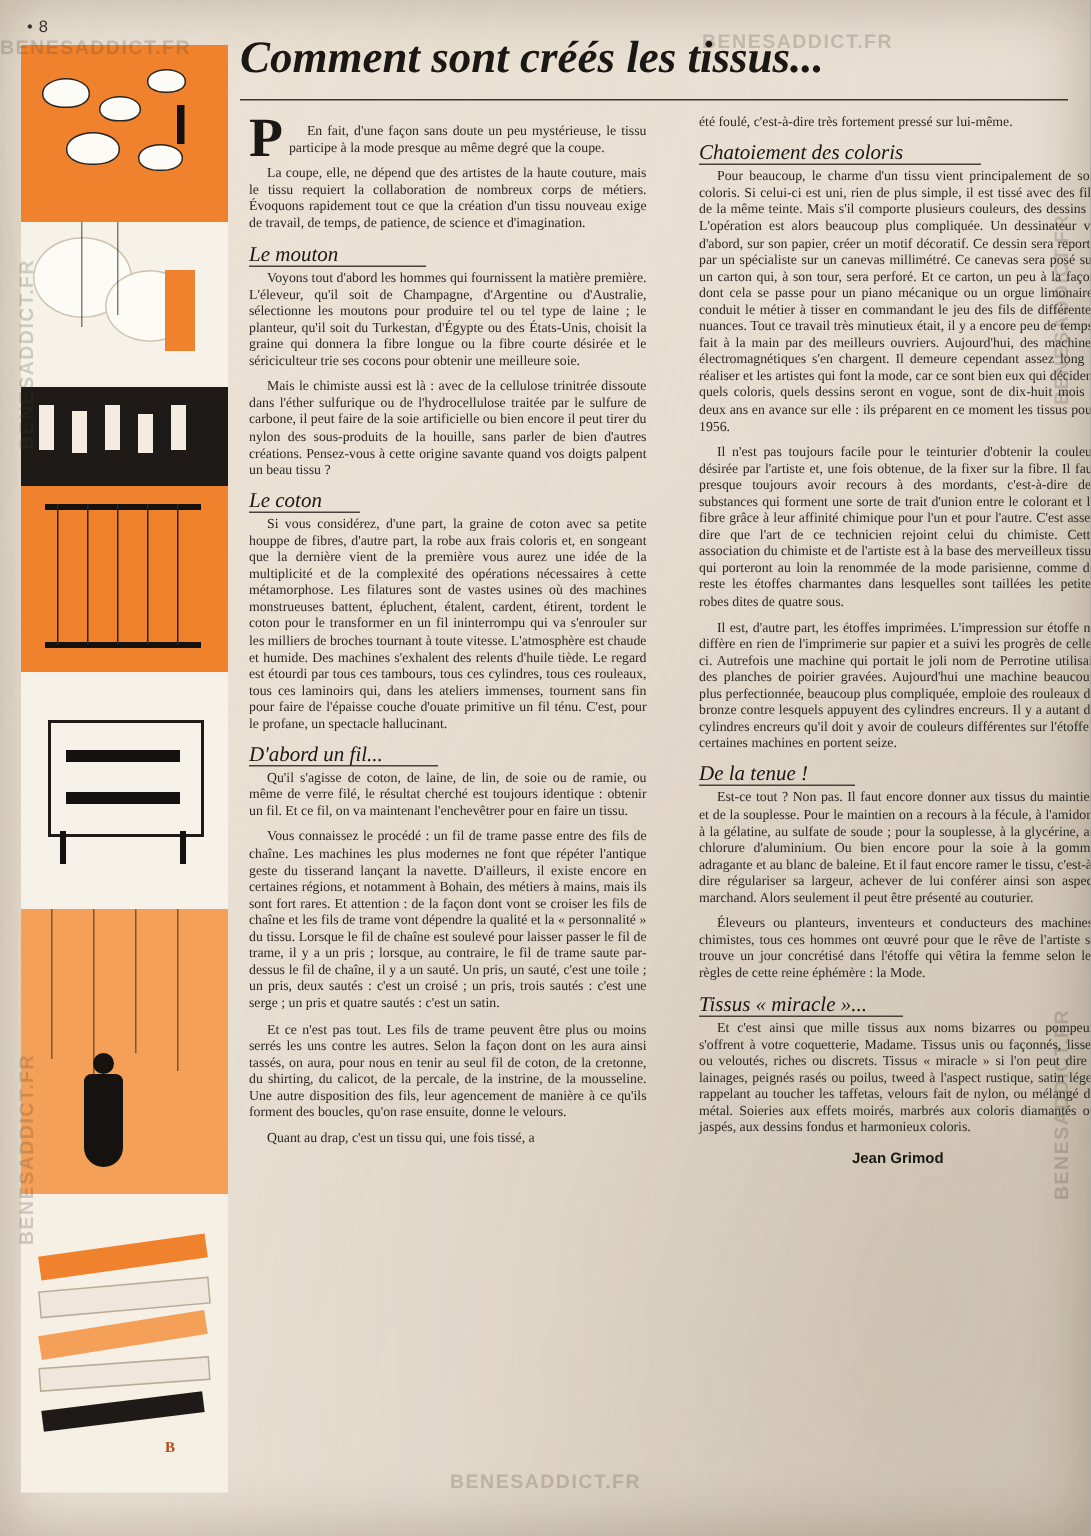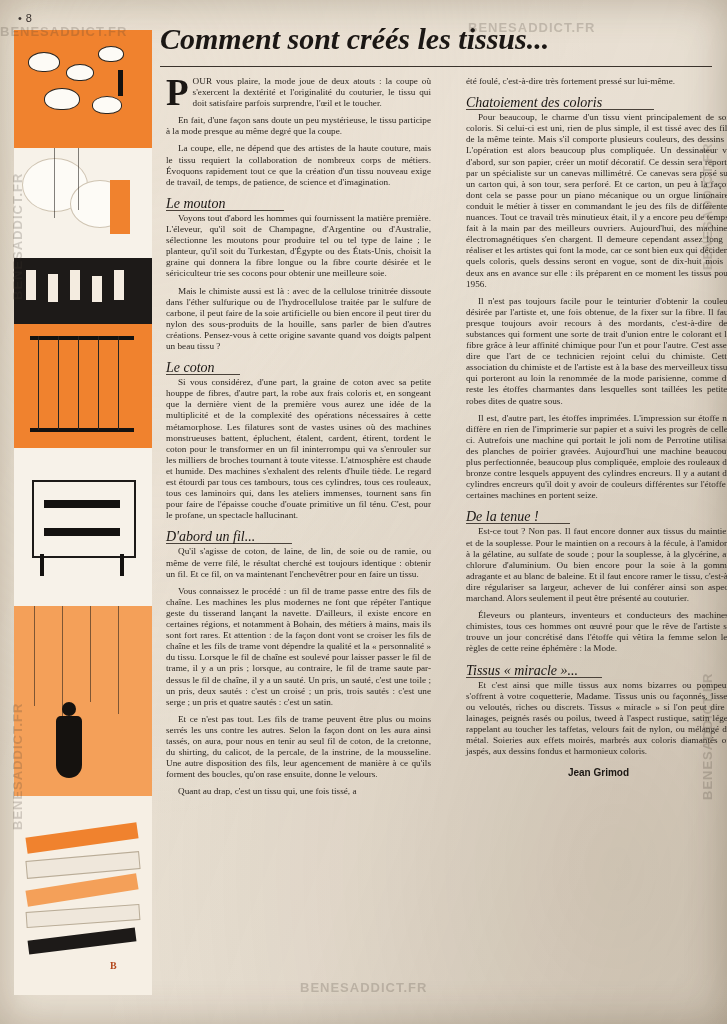--- a/index.html
+++ b/index.html
@@ -258,21 +258,21 @@
   </div>
 
   <div class="title-wrap">
     <div class="title">Comment sont créés les tissus...</div>
     <div class="title-rule"></div>
   </div>
 
   <div class="col col-left">
 
     <p class="nofirst">
-      <span class="dropcap">P</span><span>OUR vous plaire, la mode joue de deux atouts : la coupe où s'exercent la dextérité et l'originalité du couturier, le tissu qui doit satisfaire parfois surprendre, l'œil et le toucher.</span>
+      <span class="dropcap">P</span>
     </p>
     <p>En fait, d'une façon sans doute un peu mystérieuse, le tissu participe à la mode presque au même degré que la coupe.</p>
     <p>La coupe, elle, ne dépend que des artistes de la haute couture, mais le tissu requiert la collaboration de nombreux corps de métiers. Évoquons rapidement tout ce que la création d'un tissu nouveau exige de travail, de temps, de patience, de science et d'imagination.</p>
 
     <h2 class="sub">
       <span>Le mouton</span>
       <span class="ul"></span>
     </h2>
     <p>Voyons tout d'abord les hommes qui fournissent la matière première. L'éleveur, qu'il soit de Champagne, d'Argentine ou d'Australie, sélectionne les moutons pour produire tel ou tel type de laine ; le planteur, qu'il soit du Turkestan, d'Égypte ou des États-Unis, choisit la graine qui donnera la fibre longue ou la fibre courte désirée et le sériciculteur trie ses cocons pour obtenir une meilleure soie.</p>
     <p>Mais le chimiste aussi est là : avec de la cellulose trinitrée dissoute dans l'éther sulfurique ou de l'hydrocellulose traitée par le sulfure de carbone, il peut faire de la soie artificielle ou bien encore il peut tirer du nylon des sous-produits de la houille, sans parler de bien d'autres créations. Pensez-vous à cette origine savante quand vos doigts palpent un beau tissu ?</p>

